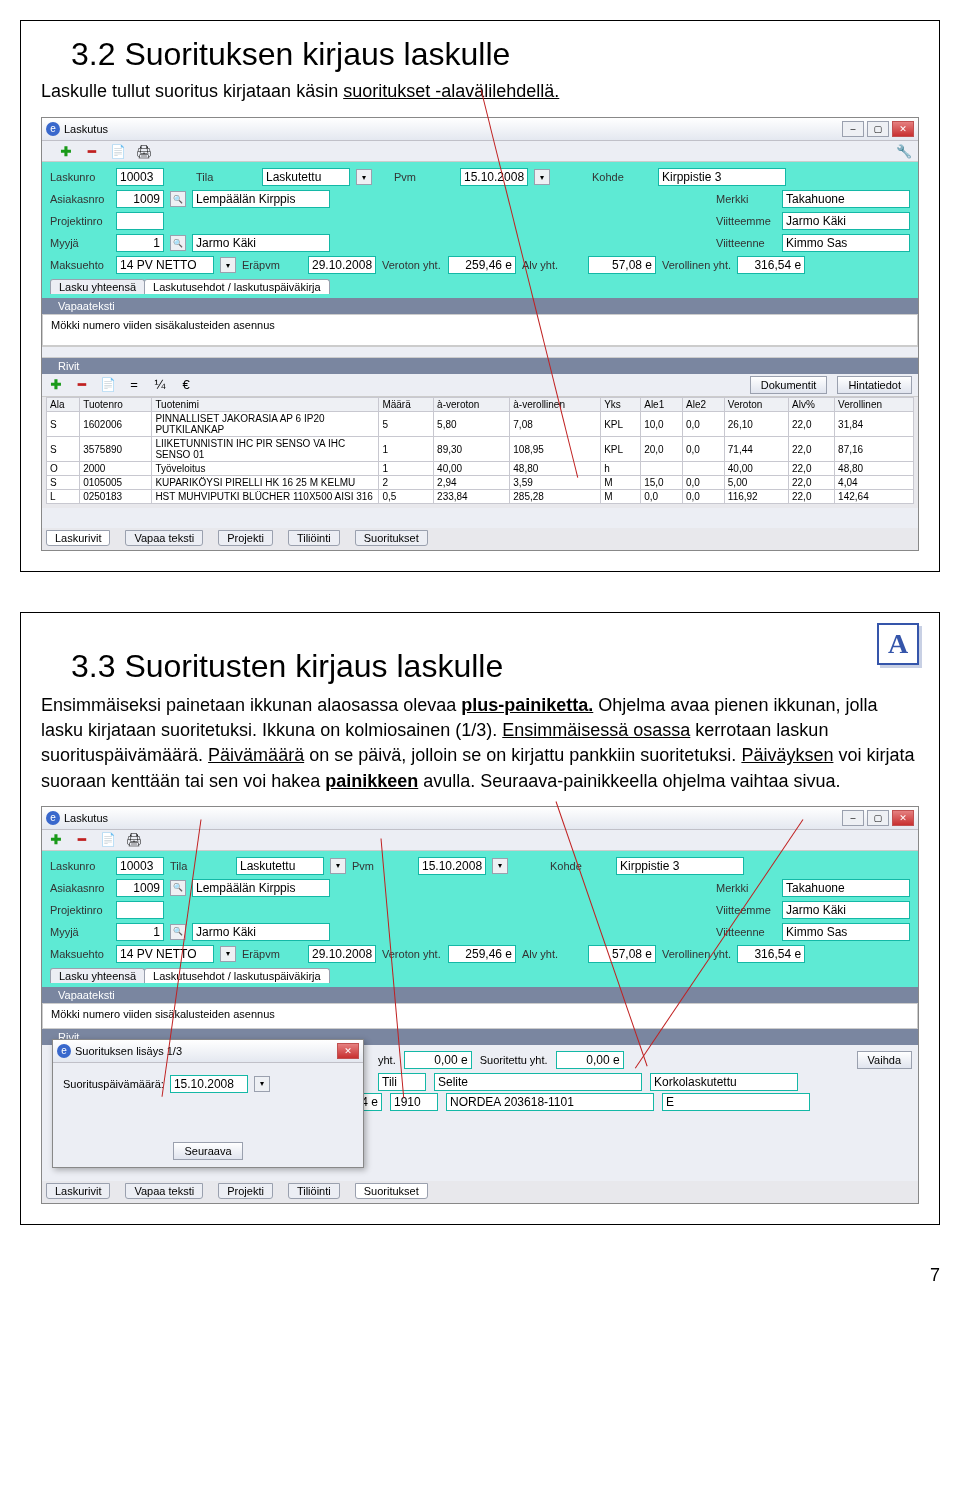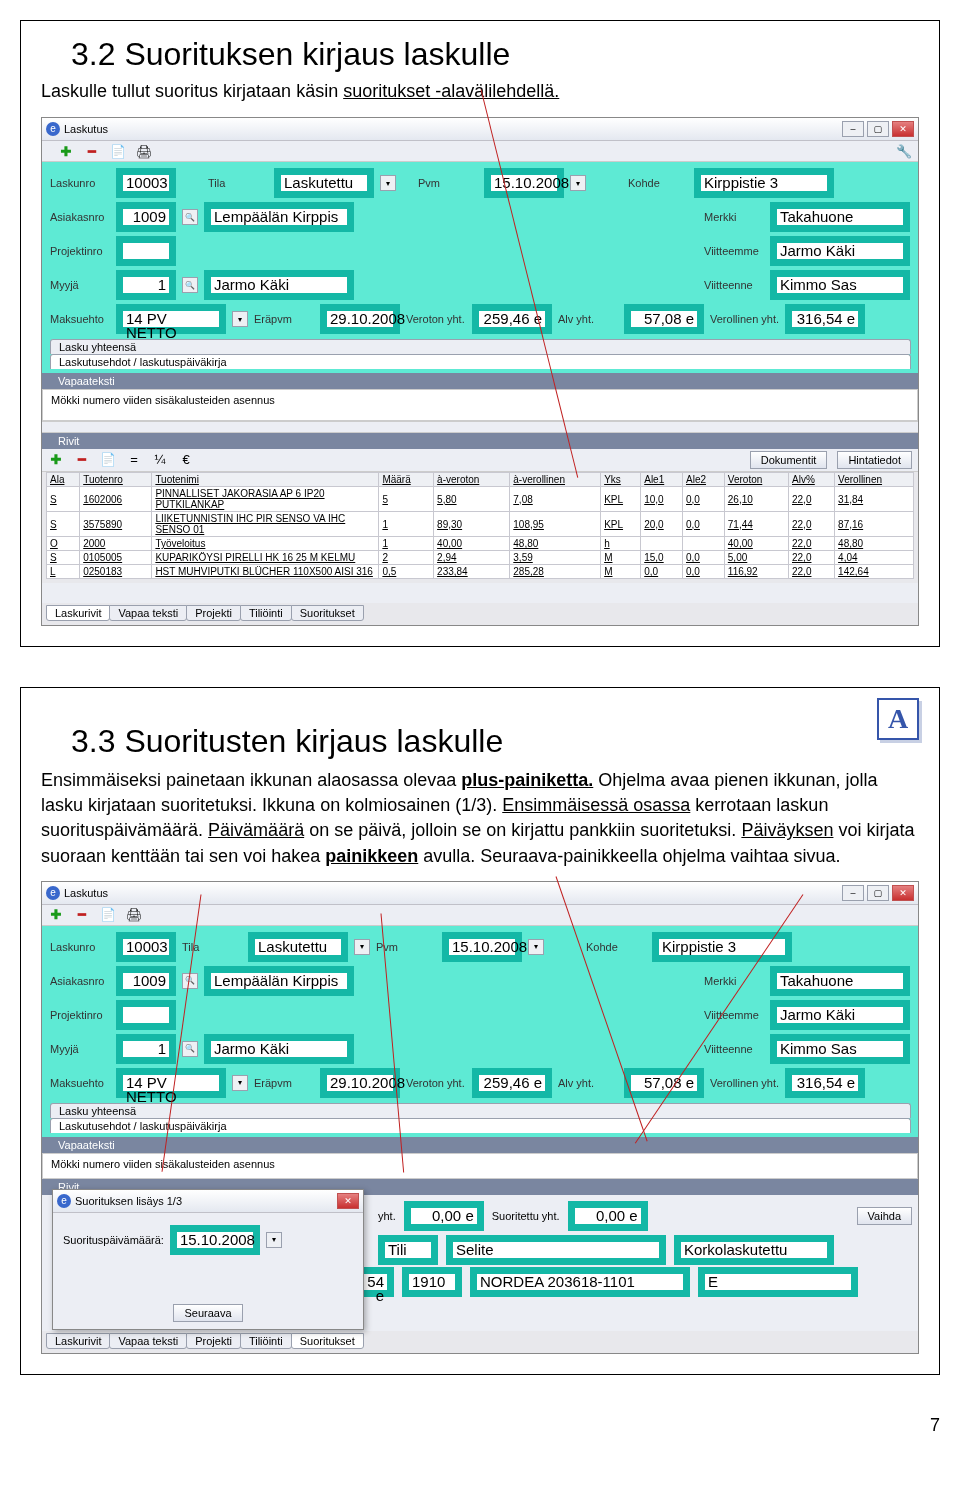--- a/index.html
+++ b/index.html
@@ -76,30 +76,30 @@
   .plus { color:#1a9a1a; font-weight:bold; }
   .minus { color:#c02020; font-weight:bold; }
   .form-area {
     background: #5eead4;
     padding: 4px 8px;
     font-size: 11px;
   }
   .form-row { display:flex; gap:6px; align-items:center; padding:2px 0; }
   .label { color:#333; min-width:60px; }
   .inp {
-    border:7px solid #14b8a6; background:#fff; padding:1px 3px;
-    font-size:15px; height:14px; line-height:14px; display:inline-block;
+    border:1px solid #14b8a6; background:#fff; padding:1px 3px;
+    font-size:12px; height:14px; line-height:14px; display:inline-block;
   }
   .sel-btn {
     width:14px; height:14px; border:1px solid #9aa0ae;
     background:#eef0f4; font-size:8px; display:inline-flex;
     align-items:center; justify-content:center;
   }
   .tabs {
-    display:flex; gap:0; font-size:11px; margin-top:3px;flex-direction:column;
+    display:flex; gap:0; font-size:11px; margin-top:3px;
   }
   .tab {
     border:1px solid #9aa0ae; border-bottom:none;
     padding:1px 8px; background:#eceef4; border-radius:3px 3px 0 0;
     margin-right:-1px;
   }
   .tab.active { background:#fff; }
   .section-header {
     background: #7a86a0; color:#fff; font-size:11px;
     padding:2px 16px;
@@ -109,21 +109,21 @@
     border-collapse:collapse; width:100%; font-size:10px;
     background:#fff;
   }
   table.grid th, table.grid td {
     border:1px solid #c8c8d0; padding:1px 3px; text-align:left;
   }
   table.grid th {
     background:#eef0f4; font-weight:normal;
   }
   .num { text-align:right; }
-  .bottom-tabs { display:flex; gap:0; font-size:11px; padding:2px 4px 4px 4px; }
+  .bottom-tabs { display:flex; gap:16px; font-size:11px; padding:2px 4px 4px 4px; }
   .btab {
     border:1px solid #9aa0ae; padding:1px 8px;
     background:#eceef4; border-radius:0 0 3px 3px; margin-right:-1px;
   }
   .btab.active { background:#fff; }
   .btn3d {
     border:1px solid #9aa0ae; background:linear-gradient(#fff,#e0e4ee);
     padding:2px 10px; font-size:11px;
   }
   .a-box {
@@ -248,21 +248,21 @@
       <span class="tb-icon plus">✚</span>
       <span class="tb-icon minus">━</span>
       <span class="tb-icon">📄</span>
       <span class="tb-icon">=</span>
       <span class="tb-icon">¼</span>
       <span class="tb-icon">€</span>
       <span style="flex:1"></span>
       <span class="btn3d">Dokumentit</span>
       <span class="btn3d">Hintatiedot</span>
     </div>
-    <div style="padding:0 4px 4px 4px;text-decoration:underline;">
+    <div style="padding:0 4px 4px 4px;">
     <table class="grid">
       <thead>
             <tr>
         <th>Ala</th>
         <th>Tuotenro</th>
         <th style="width:220px;">Tuotenimi</th>
         <th class="num">Määrä</th>
         <th class="num">à-veroton</th>
         <th class="num">à-verollinen</th>
         <th>Yks</th>

